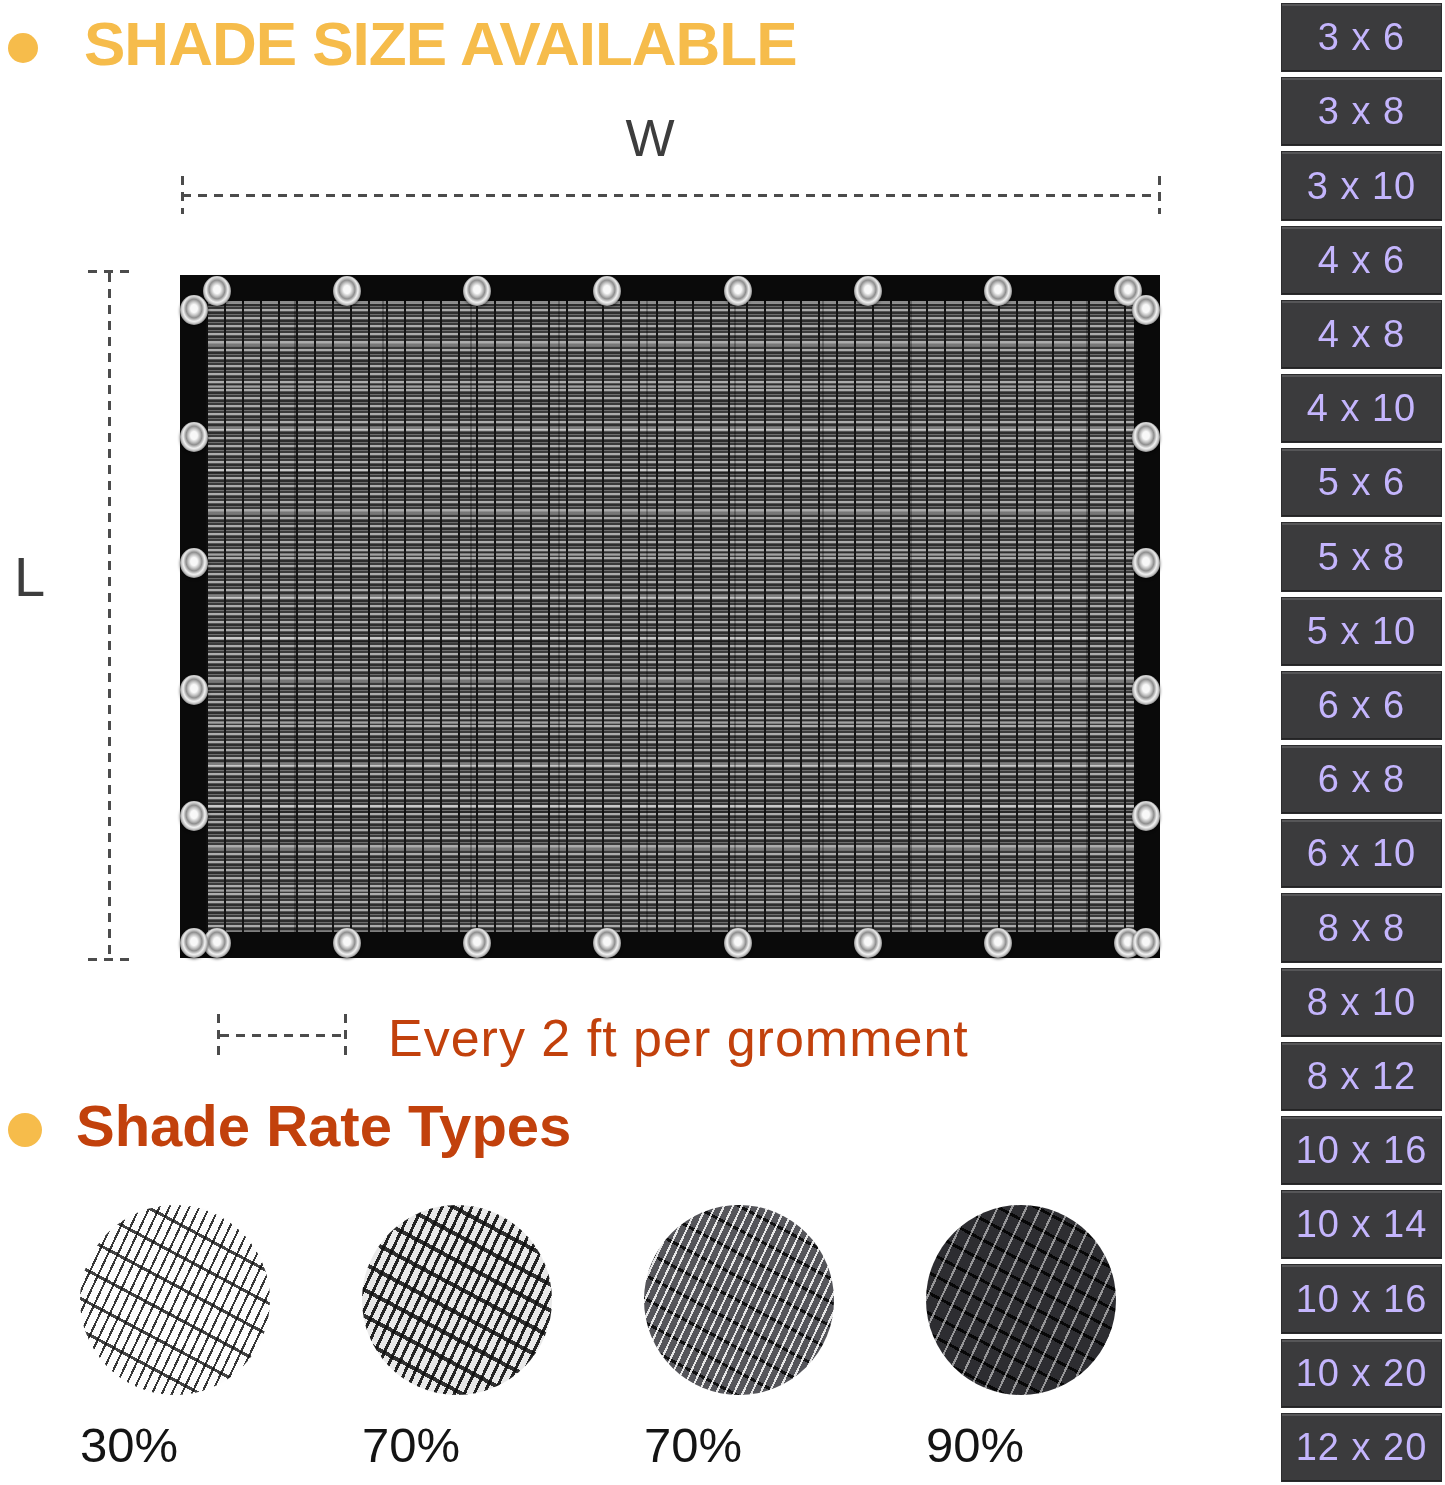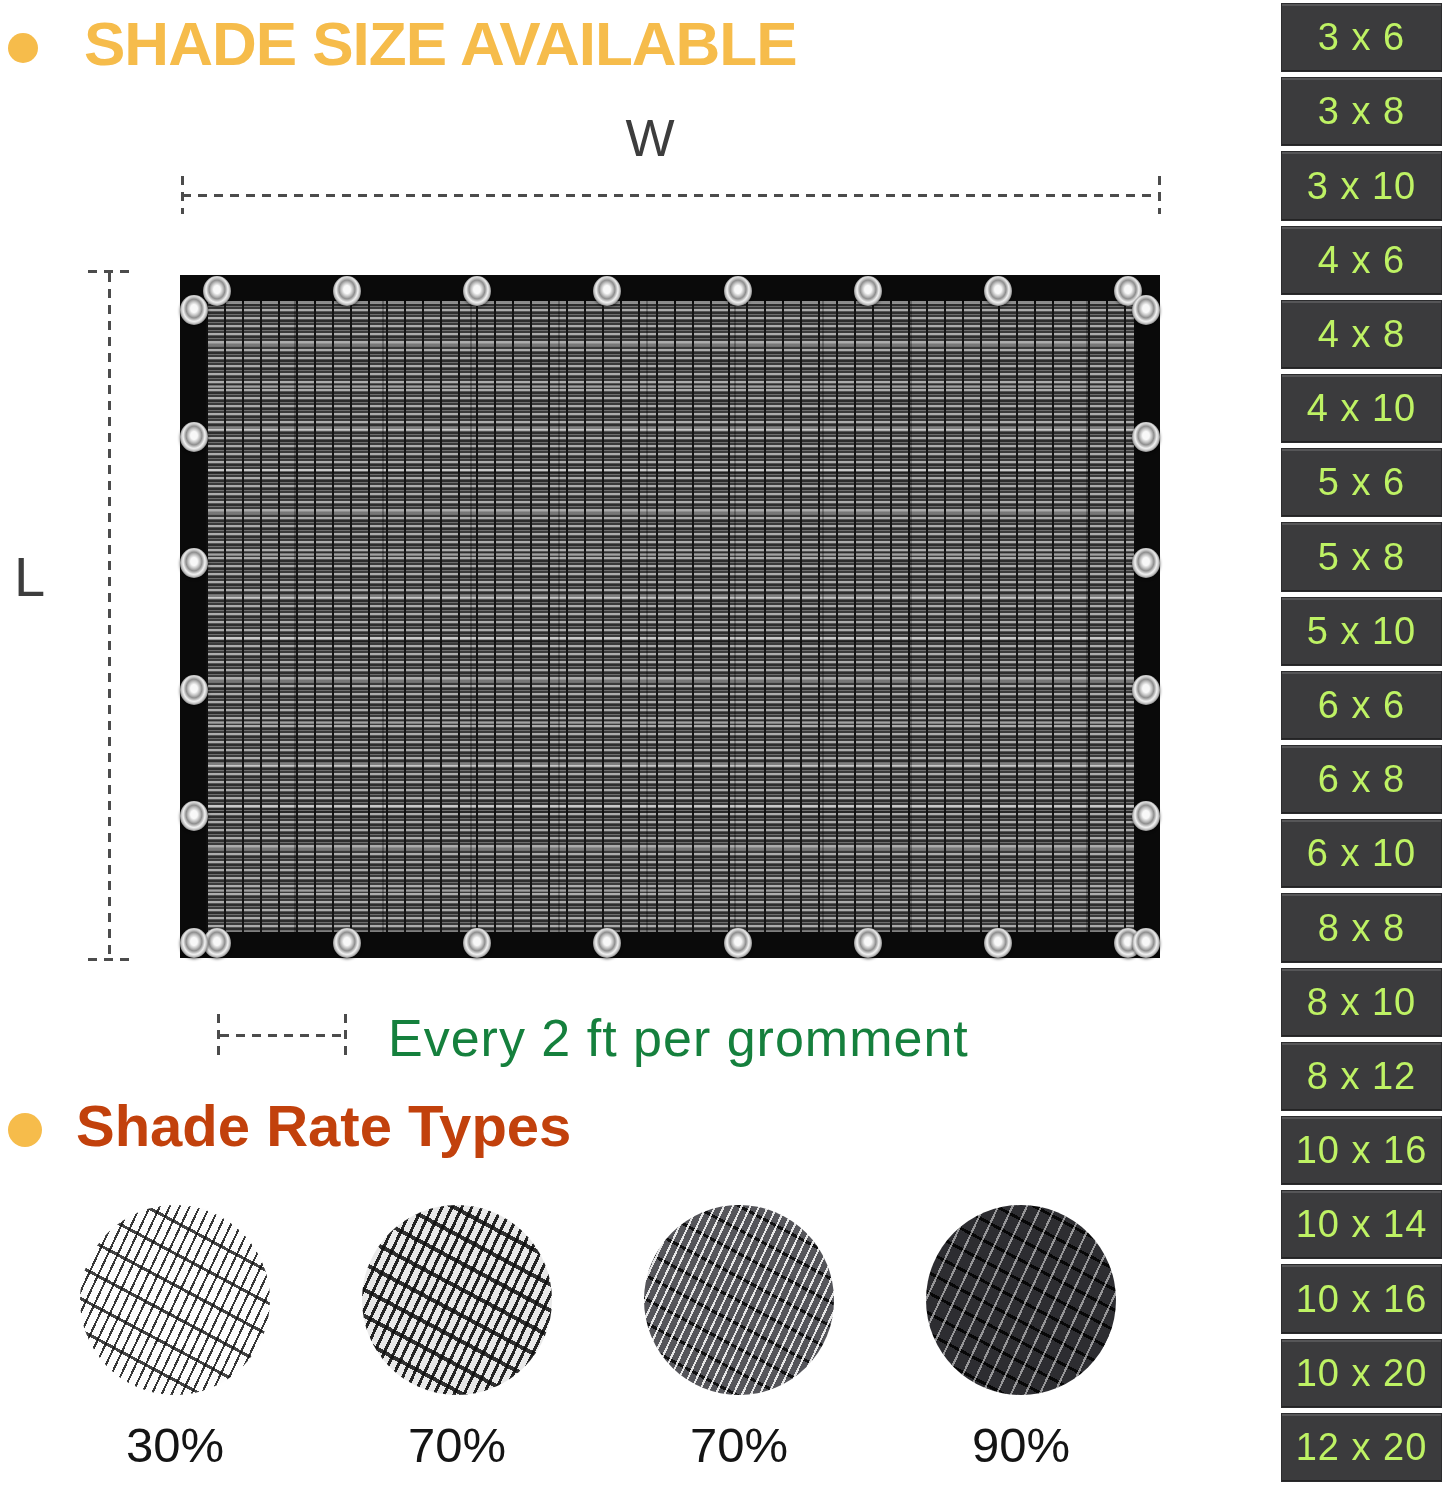--- a/index.html
+++ b/index.html
@@ -51,24 +51,24 @@
     position:absolute;width:28px;height:30px;border-radius:50%;
     background:radial-gradient(ellipse at 50% 45%, #f8f8f8 0 17%, #c9c9c9 28%, #8e8e8e 40%, #f0f0f0 55%, #b4b4b4 70%, #6b6b6b 84%, #dcdcdc 100%);
     box-shadow:0 1px 3px rgba(0,0,0,.65), inset 0 0 2px rgba(0,0,0,.5);
   }
   
   #bracket-dash{left:220px;top:1034px;width:124px;}
   #bracket-tick-l{left:217px;top:1014px;height:42px;}
   #bracket-tick-r{left:344px;top:1014px;height:42px;}
   #grommet-note{
     position:absolute;left:388px;top:1008px;font-size:52px;font-weight:400;
-    color:#15803d;letter-spacing:1px;white-space:nowrap;
-  }
-  
-  .rate-item{position:absolute;top:1205px;width:190px;margin:0;text-align:center;}
+    color:#c2410c;letter-spacing:1px;white-space:nowrap;
+  }
+  
+  .rate-item{position:absolute;top:1205px;width:190px;margin:0;text-align:left;}
   .rate-item:nth-child(1){left:80px;}
   .rate-item:nth-child(2){left:362px;}
   .rate-item:nth-child(3){left:644px;}
   .rate-item:nth-child(4){left:926px;}
   .rate-circle{width:190px;height:190px;border-radius:50%;}
   .level-30{background:
     repeating-linear-gradient(115deg, rgba(20,20,20,.85) 0 2px, rgba(0,0,0,0) 2px 9px),
     repeating-linear-gradient(28deg, rgba(20,20,20,.8) 0 3px, rgba(0,0,0,0) 3px 28px),
     #fdfdfd;}
   .level-50{background:
@@ -86,21 +86,21 @@
   .rate-label{margin:22px 0 0 0;font-size:49px;color:#141414;font-weight:400;}
   
   #sizes{
     position:absolute;left:1281px;top:3px;width:161px;height:1479px;
     display:flex;flex-direction:column;gap:5px;
   }
   .chip{
     flex:1;display:flex;align-items:center;justify-content:center;
     background:#3B3B3D;border:1px solid #2c2c2e;box-sizing:border-box;
     box-shadow:inset 0 2px 0 rgba(255,255,255,.14), inset 0 -1px 0 rgba(0,0,0,.4);
-    color:#bef264;font-size:38px;letter-spacing:1px;white-space:nowrap;
+    color:#c4b5fd;font-size:38px;letter-spacing:1px;white-space:nowrap;
   }
 </style>
 </head>
 <body>
 
 <div id="canvas">
 
   <div class="bullet b1"></div>
   <h1 id="h1">SHADE SIZE AVAILABLE</h1>
 

